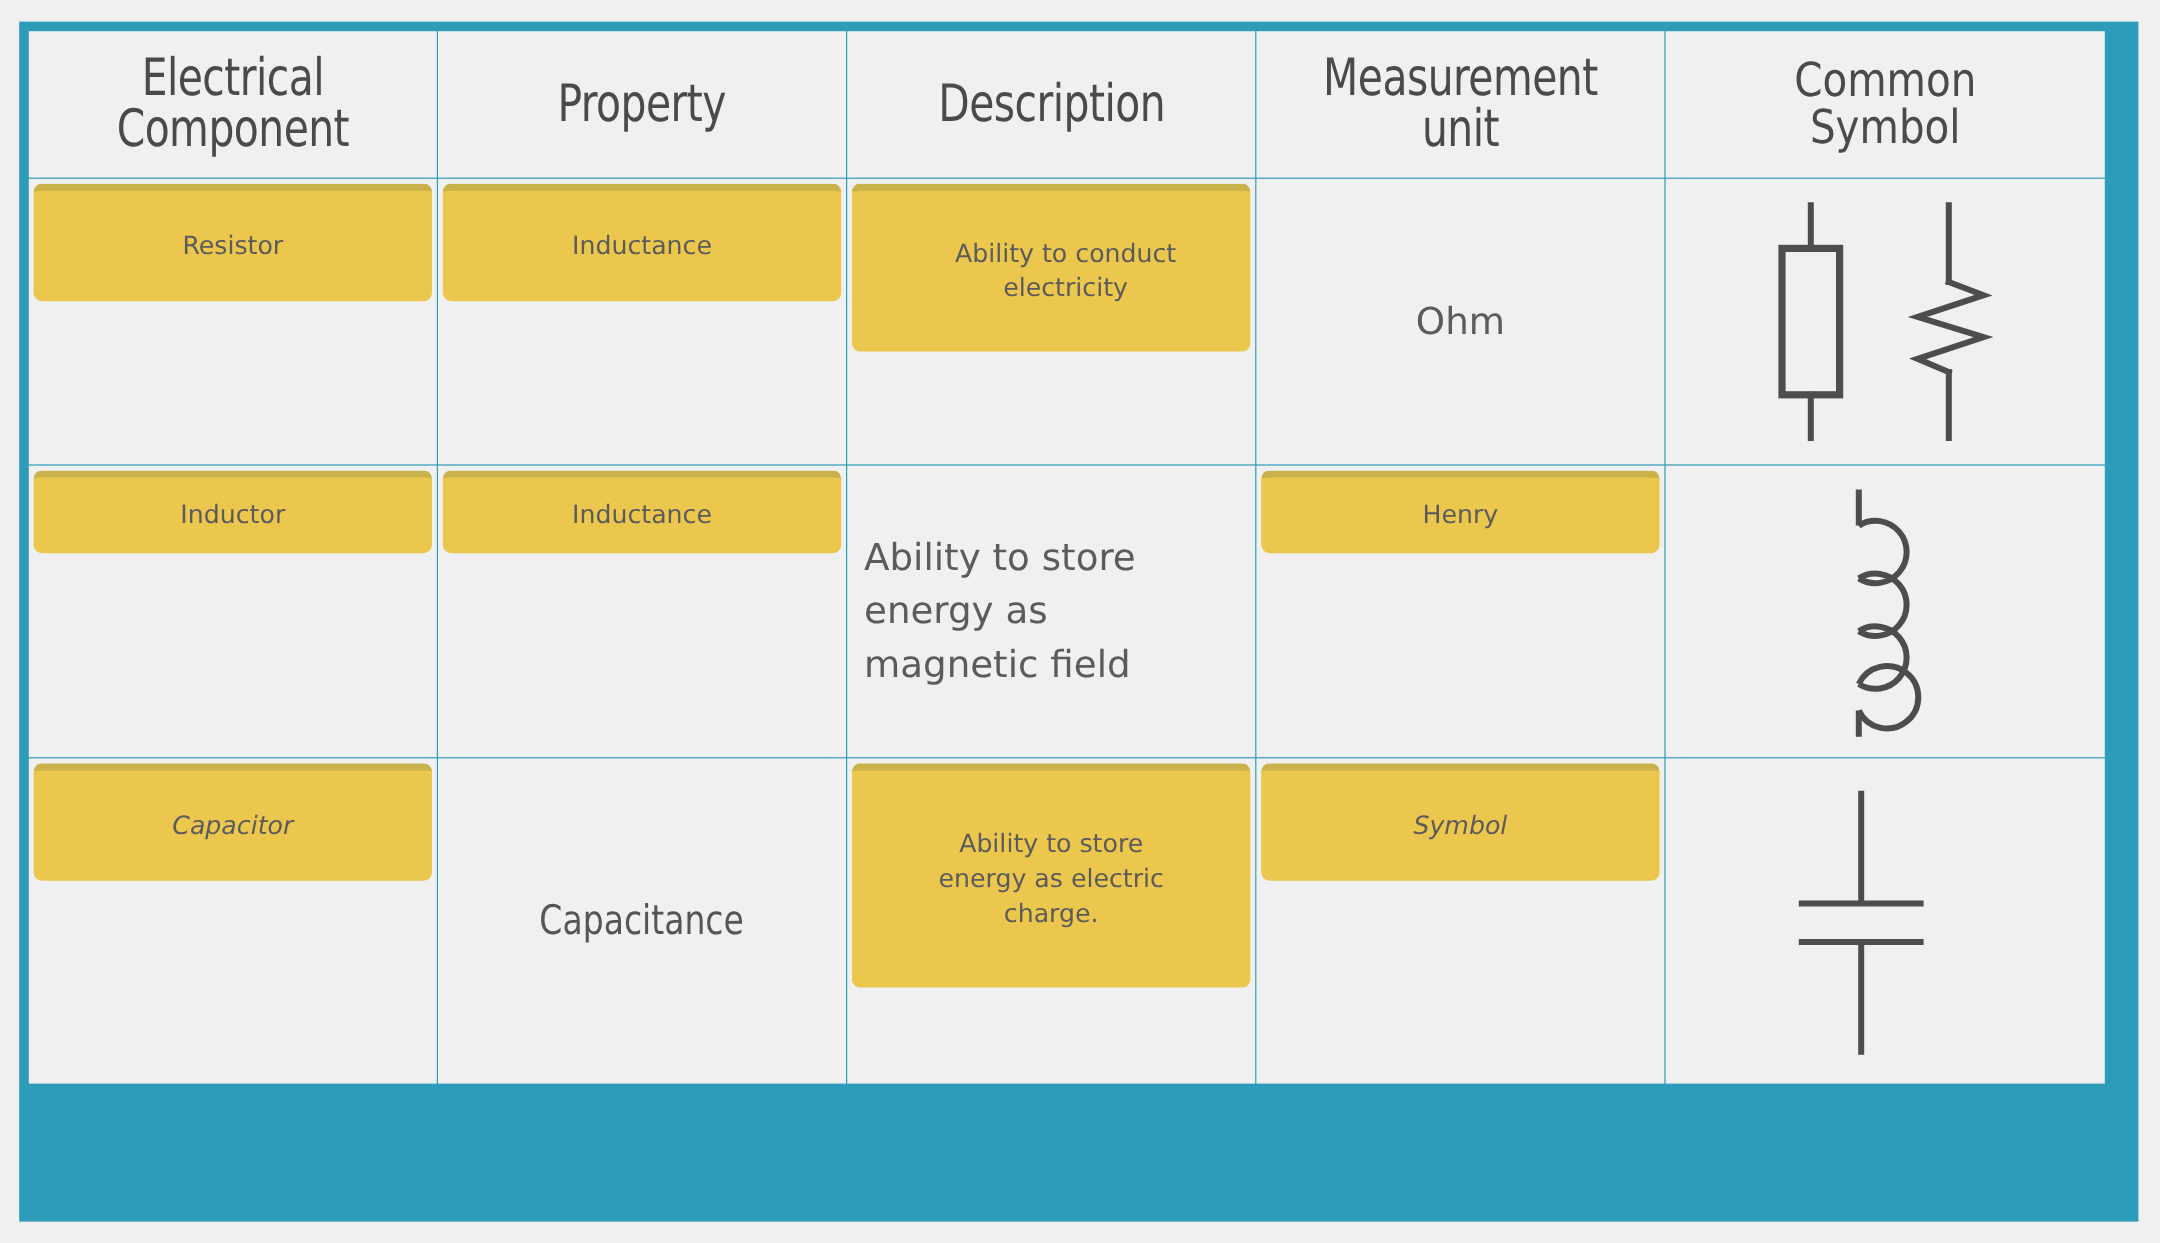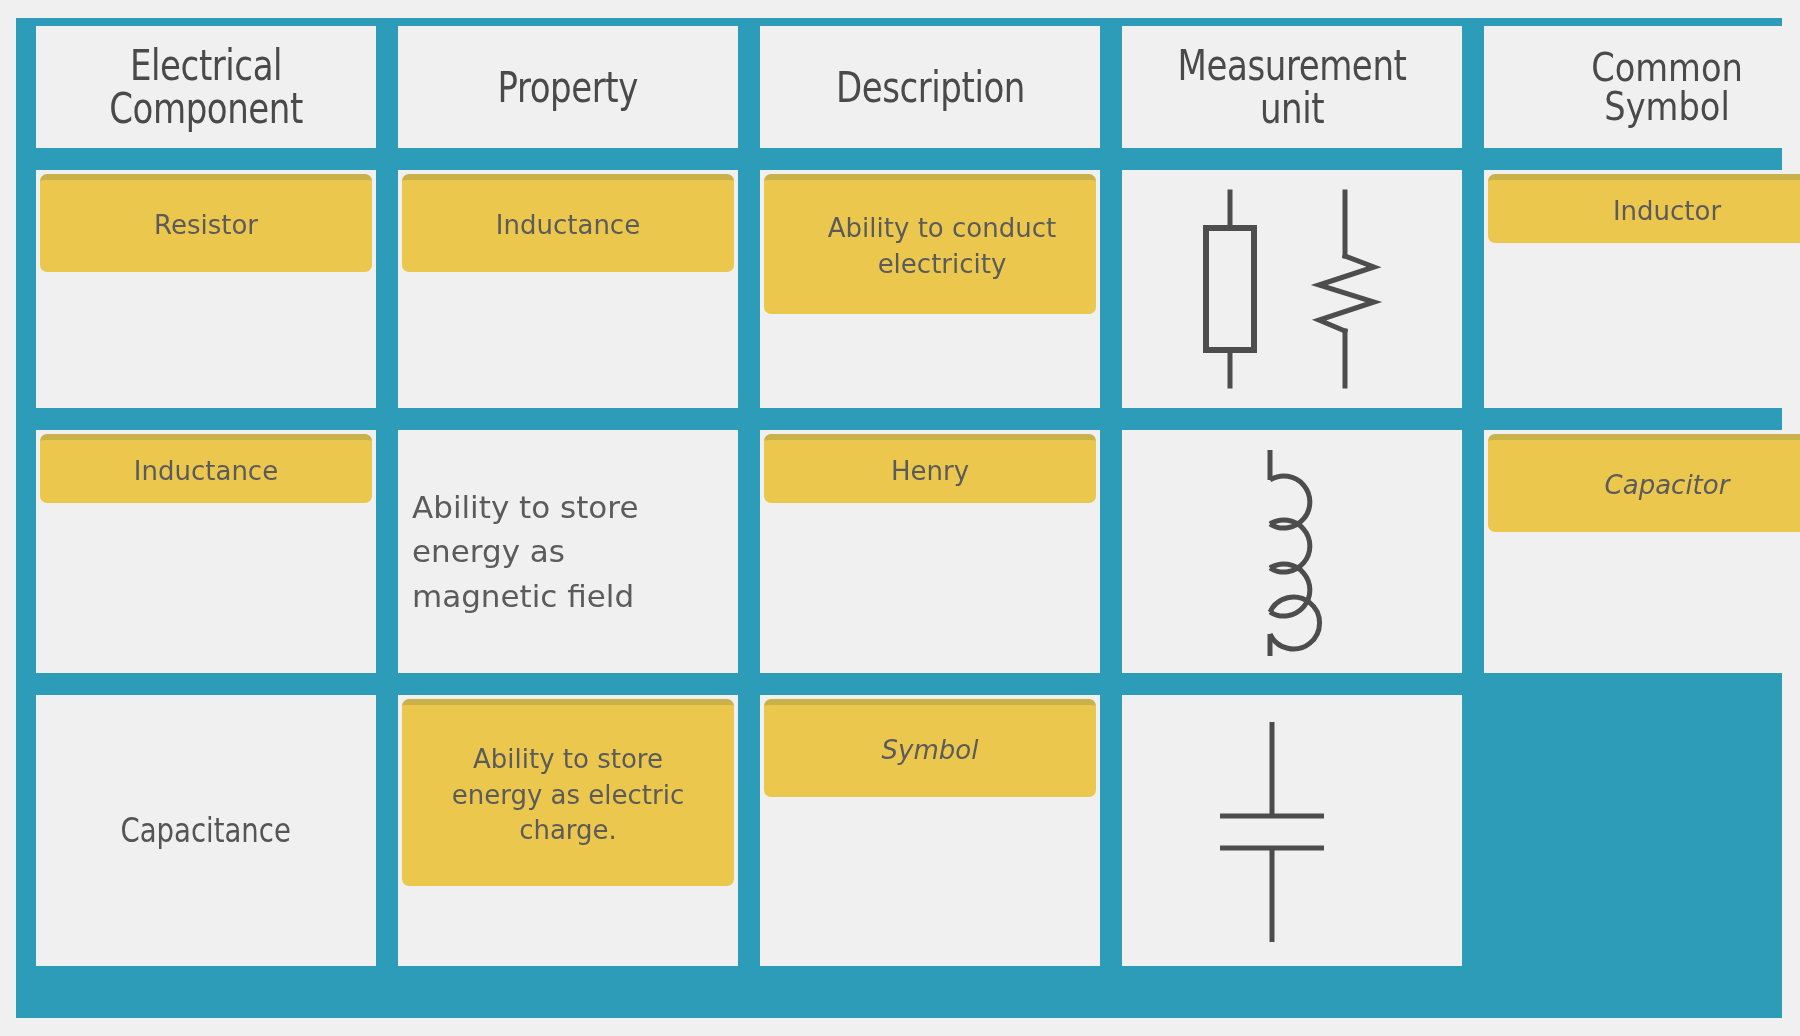--- a/index.html
+++ b/index.html
@@ -26,23 +26,22 @@
     box-sizing: border-box;
     padding: 8px;
   }
 
   #table-grid {
     width: 100%;
     height: 100%;
     display: grid;
     grid-template-columns: 340px 340px 340px 340px 366px;
     grid-template-rows: 122px 238px 243px 271px;
-    gap: 22px;
-    box-sizing: border-box;
-    margin-left: 12px;
+    gap: 1px;
+    box-sizing: border-box;
   }
 
   
   .cell {
     background: #f0f0f0;
     position: relative;
     overflow: hidden;
     box-sizing: border-box;
   }
 
@@ -79,21 +78,21 @@
     border-radius: 7px;
     display: flex;
     align-items: center;
     justify-content: center;
     text-align: center;
     box-sizing: border-box;
   }
 
   .cell-text {
     font-family: "DejaVu Sans", sans-serif;
-    font-size: 26px;
+    font-size: 21px;
     line-height: 1.38;
     color: #5b5b5b;
     white-space: pre-line;
     padding: 0 14px;
   }
 
   
   .plain-center {
     display: flex;
     align-items: center;
@@ -176,20 +175,25 @@
       </div>
     </div>
 
     <div class="cell">
       <div class="highlight-block h-desc1">
         <span class="cell-text">Ability to conduct
 electricity</span>
       </div>
     </div>
 
+    <div class="cell">
+      <div class="plain-center">
+        <span class="cell-text text-round">Ohm</span>
+      </div>
+    </div>
 
     <div class="cell symbol-cell">
       <svg width="260" height="210" viewBox="0 0 260 210">
         <g stroke="#4d4d4d" stroke-width="5" fill="none" stroke-linecap="square">
 
           <line x1="68" y1="8" x2="68" y2="44"></line>
           <rect x="44" y="44" width="48" height="122" stroke-width="6"></rect>
           <line x1="68" y1="166" x2="68" y2="202"></line>
 
           <line x1="183" y1="8" x2="183" y2="72"></line>

